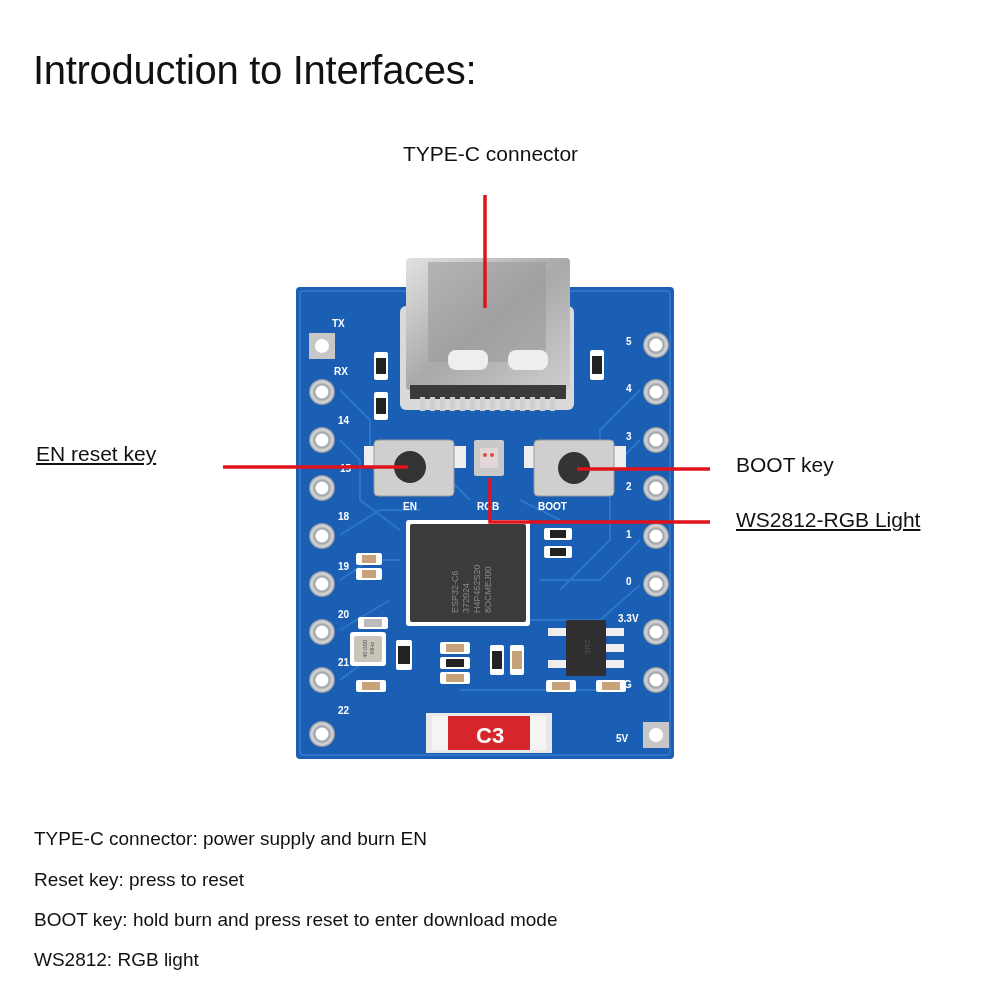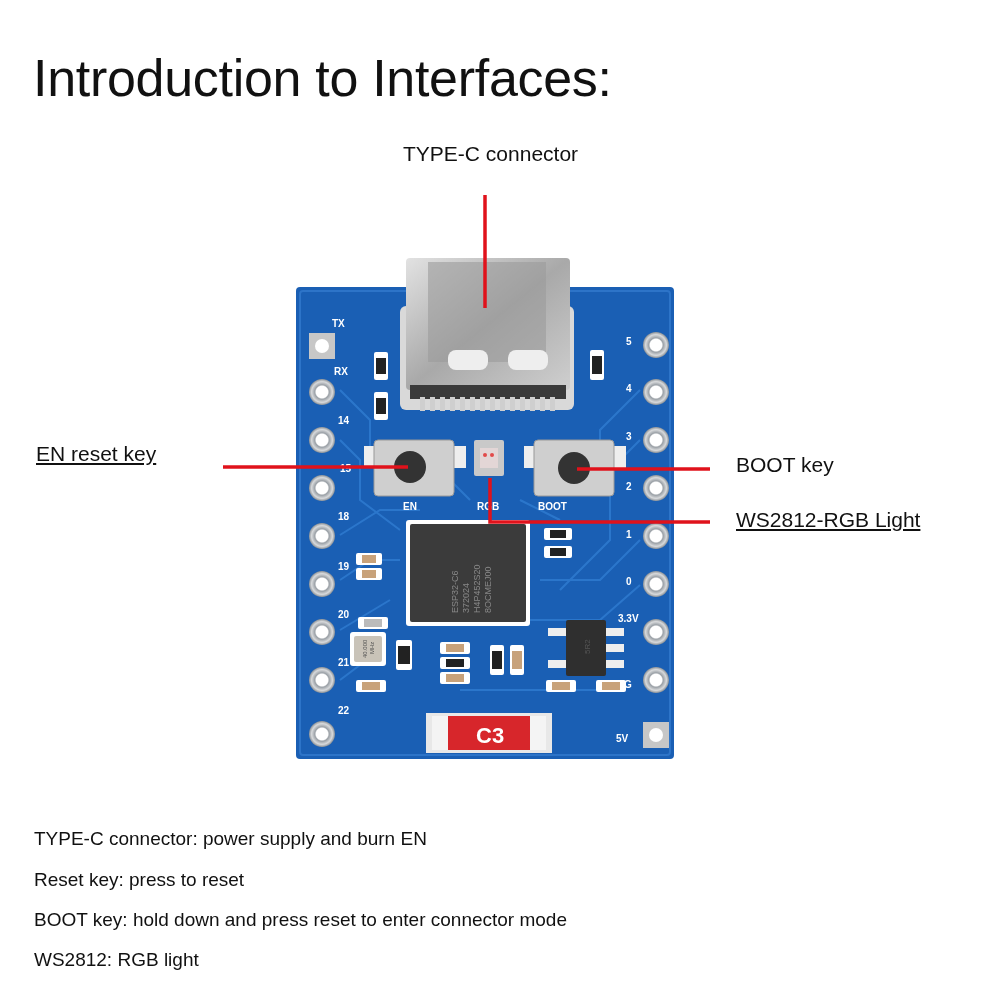--- a/index.html
+++ b/index.html
@@ -1,17 +1,17 @@
 <!DOCTYPE html>
 <html><head>
 <meta charset="utf-8">
 <style>
   html, body { margin:0; padding:0; background:#ffffff; }
   body { width:1000px; height:1000px; position:relative; overflow:hidden; font-family:"Liberation Sans", sans-serif; color:#111; }
-  .title { position:absolute; left:33px; top:48px; font-size:52px; font-weight:400; letter-spacing:-0.3px; }
+  .title { position:absolute; left:33px; top:48px; font-size:40px; font-weight:400; letter-spacing:-0.3px; }
   .callout { position:absolute; font-size:21px; white-space:nowrap; }
   .desc { position:absolute; left:34px; font-size:19px; white-space:nowrap; }
   .board { position:absolute; left:0; top:0; }
 </style>
 </head>
 <body>
 
 <div class="title">Introduction to Interfaces:</div>
 
 <div class="callout" style="left:403px;top:142px;">TYPE-C connector</div>
@@ -227,14 +227,14 @@
   <g stroke="#e0121b" stroke-width="3.5" fill="none">
     <line x1="485" y1="195" x2="485" y2="308"></line>
     <line x1="223" y1="467" x2="408" y2="467"></line>
     <line x1="577" y1="469" x2="710" y2="469"></line>
     <polyline points="490,478 490,522 710,522"></polyline>
   </g>
 </svg>
 
 <div class="desc" style="top:828px;">TYPE-C connector: power supply and burn EN</div>
 <div class="desc" style="top:869px;">Reset key: press to reset</div>
-<div class="desc" style="top:909px;">BOOT key: hold down and press reset to enter connector mode</div>
+<div class="desc" style="top:909px;">BOOT key: hold burn and press reset to enter download mode</div>
 <div class="desc" style="top:949px;">WS2812: RGB light</div>
 
 </body></html>

